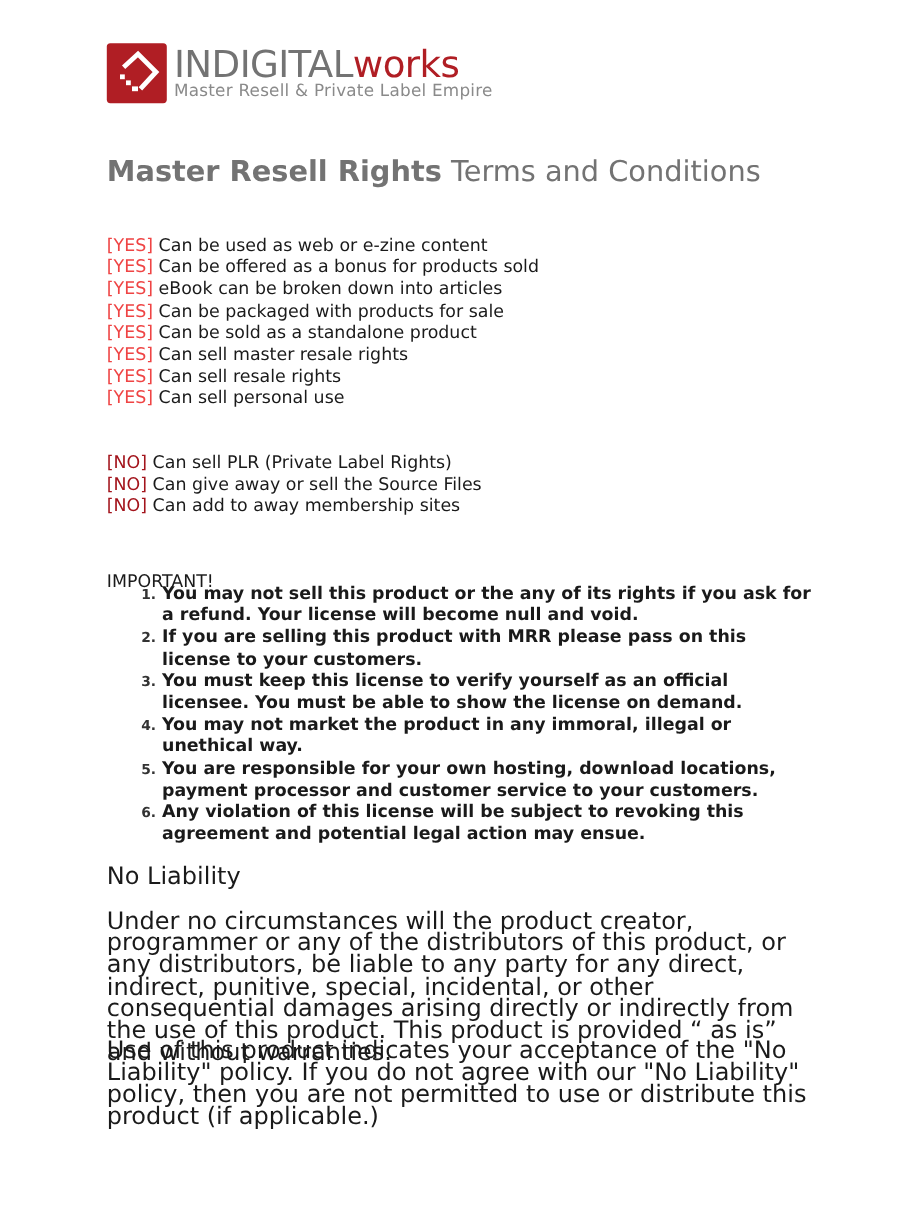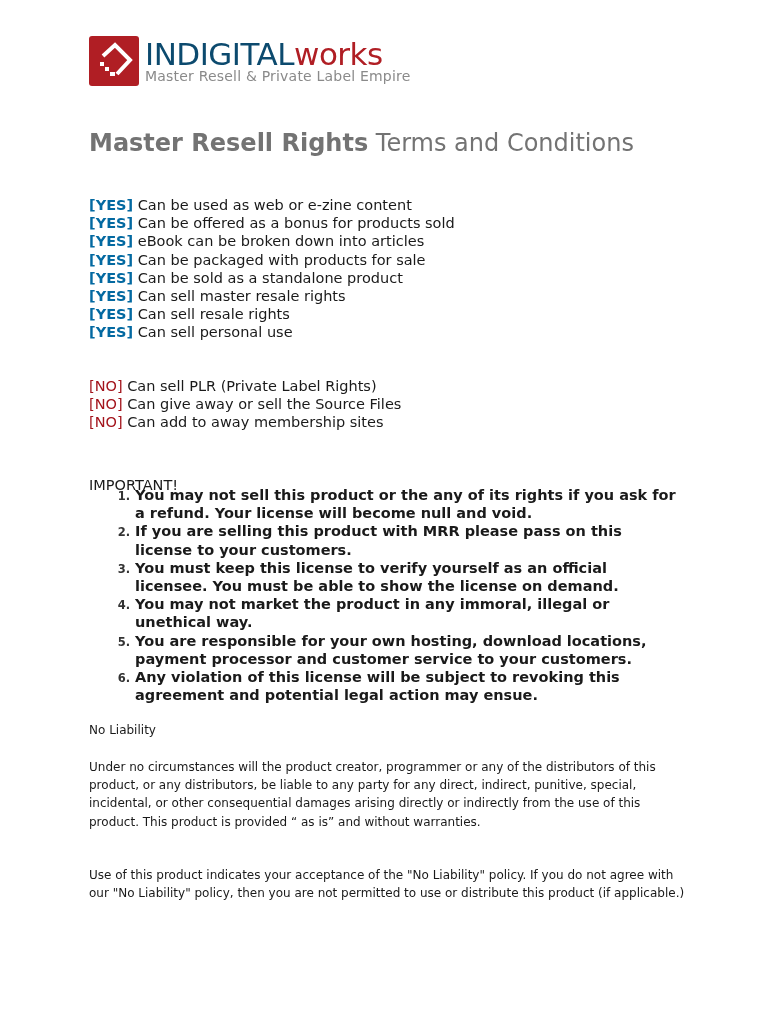--- a/index.html
+++ b/index.html
@@ -3,36 +3,36 @@
   <meta charset="utf-8">
   <style>
     html, body { margin:0; padding:0; background:#ffffff; }
     body { width:768px; height:1024px; position:relative; overflow:hidden;
       font-family:"DejaVu Sans", sans-serif; color:#1a1a1a; }
     .logo { position:absolute; left:89px; top:36px; display:flex; align-items:flex-start; }
     .logo-mark { width:50px; height:50px; background:#b01e24; border-radius:3px; position:relative; }
     .logo-mark svg { position:absolute; left:0; top:0; }
     .logo-text { margin-left:6px; }
     .brand { font-family:"DejaVu Sans", sans-serif; font-size:31px; line-height:32px; letter-spacing:-0.5px; margin-top:2px; }
-    .brand .b1 { color:#0c4a6e; font-weight:normal; }
+    .brand .b1 { color:#737373; font-weight:normal; }
     .brand .b2 { color:#b01e24; }
     .tagline { font-size:14px; color:#8a8a8a; margin-top:-2px; letter-spacing:0.2px; }
     .title { position:absolute; left:89px; top:129px; font-size:24px; color:#737373; white-space:nowrap; }
     .title b { font-weight:bold; }
     .list { position:absolute; left:89px; font-size:14.5px; line-height:18.2px; }
     .yes-list { top:196px; }
     .no-list { top:377px; }
-    .tag-yes { font-weight:bold; color:#0369a1; }
+    .tag-yes { font-weight:normal; color:#ef4444; }
     .tag-no { font-weight:normal; color:#a3141c; }
     .important { position:absolute; left:89px; top:467px; font-size:14.5px; font-weight:normal;margin-top:10px; }
     ol.rules { position:absolute; left:89px; top:486px; margin:0; padding:0 0 0 45px; width:545px;
       font-size:14.5px; line-height:18.2px; }
     ol.rules li { padding-left:1px;font-weight:bold; }
     ol.rules li::marker { font-size:11.5px; color:#333; }
-    .para { position:absolute; left:89px; width:600px; font-size:12px; line-height:18.2px; }
+    .para { position:absolute; left:89px; width:600px; font-size:20px; line-height:18.2px; }
     .p-head { top:721px; }
     .p1 { top:758px; }
     .p2 { top:866px; }
   </style>
 </head>
 <body>
 
 <div class="logo">
   <div class="logo-mark">
     <svg width="50" height="50" viewBox="0 0 50 50">

